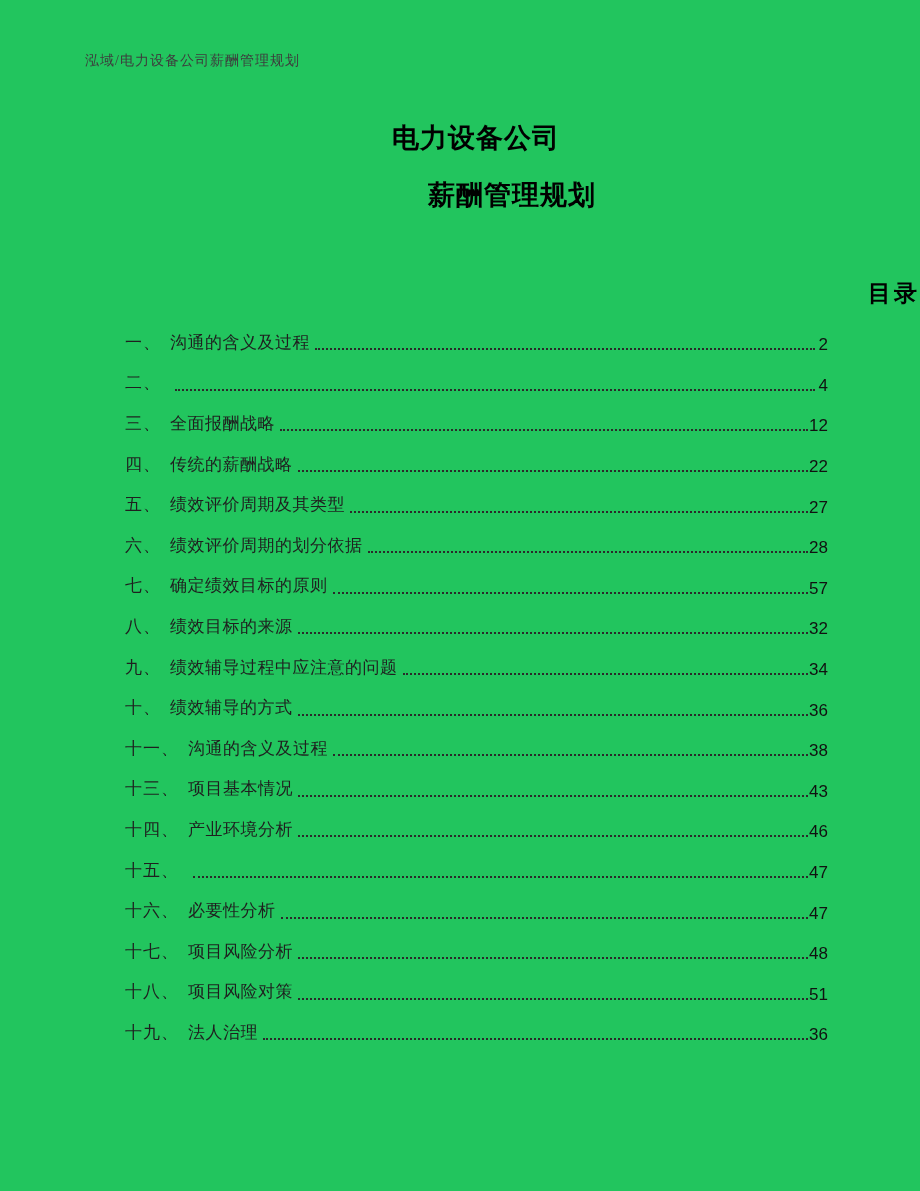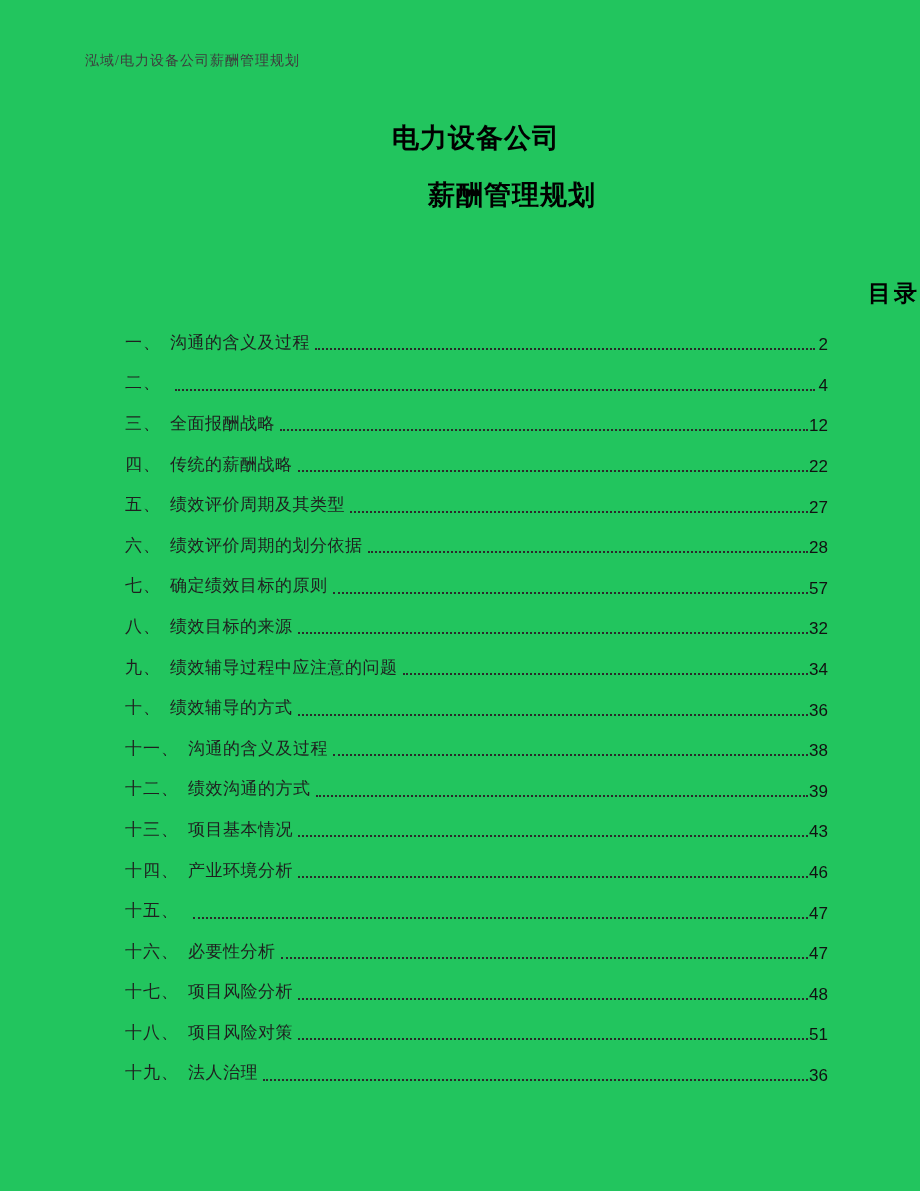--- a/index.html
+++ b/index.html
@@ -180,26 +180,20 @@
       <span class="toc-page">36</span>
     </div>
 
     <div class="toc-row">
       <span class="toc-num">十一、</span>
       <span class="toc-title">沟通的含义及过程</span>
       <span class="toc-dots"></span>
       <span class="toc-page">38</span>
     </div>
 
-    <div class="toc-row">
-      <span class="toc-num">十二、</span>
-      <span class="toc-title">绩效沟通的方式</span>
-      <span class="toc-dots"></span>
-      <span class="toc-page">39</span>
-    </div>
 
     <div class="toc-row">
       <span class="toc-num">十三、</span>
       <span class="toc-title">项目基本情况</span>
       <span class="toc-dots"></span>
       <span class="toc-page">43</span>
     </div>
 
     <div class="toc-row">
       <span class="toc-num">十四、</span>

